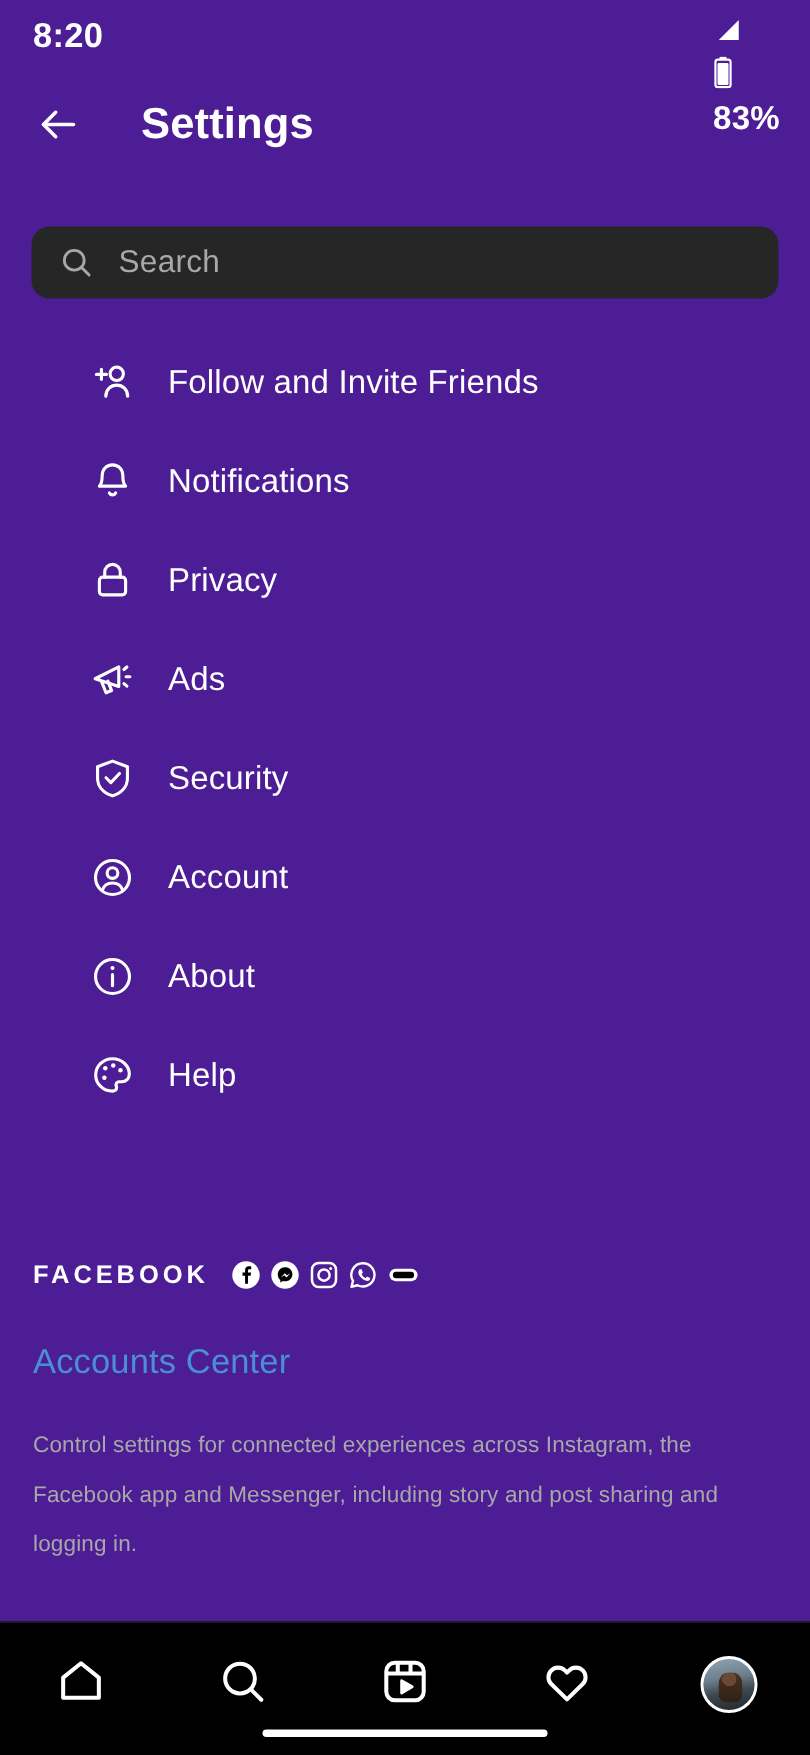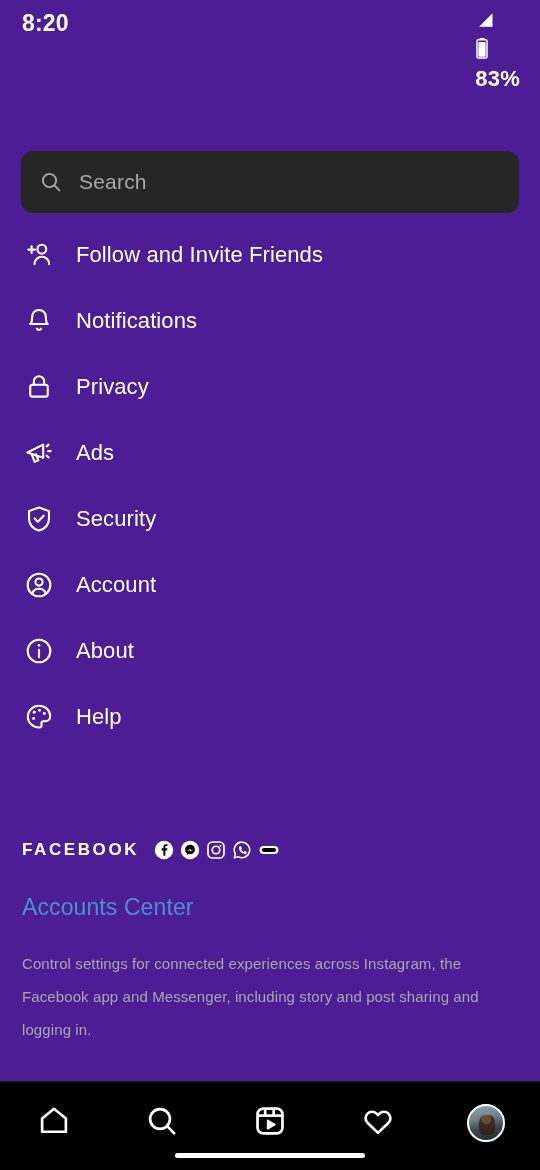--- a/index.html
+++ b/index.html
@@ -25,29 +25,29 @@
 
   
   .header {
     position:absolute; top:52px; left:0; width:540px; height:62px;
     display:flex; align-items:center; padding-left:22px; gap:38px;
   }
   .back-btn { width:34px; height:34px; display:flex; align-items:center; justify-content:center; cursor:pointer; }
   .page-title { font-size:29px; font-weight:700; letter-spacing:.1px; }
 
   
-  .search-wrap { position:absolute; top:151px; left:21px; width:498px; height:62px;text-align:right; }
+  .search-wrap { position:absolute; top:151px; left:21px; width:498px; height:48px;text-align:right; }
   .search-box {
     width:100%; height:100%; background:#262626; border-radius:12px;
     display:flex; align-items:center; padding-left:18px; gap:16px; cursor:text;
   }
   .search-placeholder { font-size:21px; color:#a8a8a8; letter-spacing:.2px; }
 
   
-  .menu { position:absolute; top:222px; left:0; width:540px; }
+  .menu { position:absolute; top:222px; left:0; width:540px;padding-left:36px; }
   .menu-item {
     display:flex; align-items:center; height:66px; padding-left:22px; gap:20px;
     cursor:pointer; position:relative;
   }
   .menu-icon { width:34px; height:34px; display:flex; align-items:center; justify-content:center; flex:0 0 34px; }
   .menu-label { font-size:22px; color:#fff; letter-spacing:.1px; }
   .menu-item.highlighted::after {
     content:""; position:absolute; left:4px; top:2px; right:9px; bottom:2px;
     border:3px solid #e03a44; border-radius:2px; pointer-events:none;
   }
@@ -116,20 +116,29 @@
         <svg width="14" height="22" viewBox="0 0 14 24">
           <rect x="4.5" y="1" width="5" height="2.2" fill="#fff"></rect>
           <rect x="1.5" y="3" width="11" height="20" rx="1.8" fill="none" stroke="#fff" stroke-width="1.6"></rect>
           <rect x="3" y="5.5" width="8" height="16" rx="1" fill="#fff"></rect>
         </svg>
       </span>
       <span class="pct">83%</span>
     </div>
   </div>
 
+  <div class="header">
+    <div class="back-btn">
+      <svg width="30" height="30" viewBox="0 0 24 24" fill="none" stroke="#fff" stroke-width="1.9" stroke-linecap="round" stroke-linejoin="round">
+        <line x1="20" y1="12" x2="4" y2="12"></line>
+        <polyline points="10.5,5.5 4,12 10.5,18.5"></polyline>
+      </svg>
+    </div>
+    <div class="page-title">Settings</div>
+  </div>
 
   <div class="search-wrap">
     <div class="search-box">
       <span class="ico">
         <svg width="24" height="24" viewBox="0 0 24 24" fill="none" stroke="#a8a8a8" stroke-width="1.9" stroke-linecap="round">
           <circle cx="10.5" cy="10.5" r="6.6"></circle>
           <line x1="15.4" y1="15.4" x2="20.4" y2="20.4"></line>
         </svg>
       </span>
       <span class="search-placeholder">Search</span>

